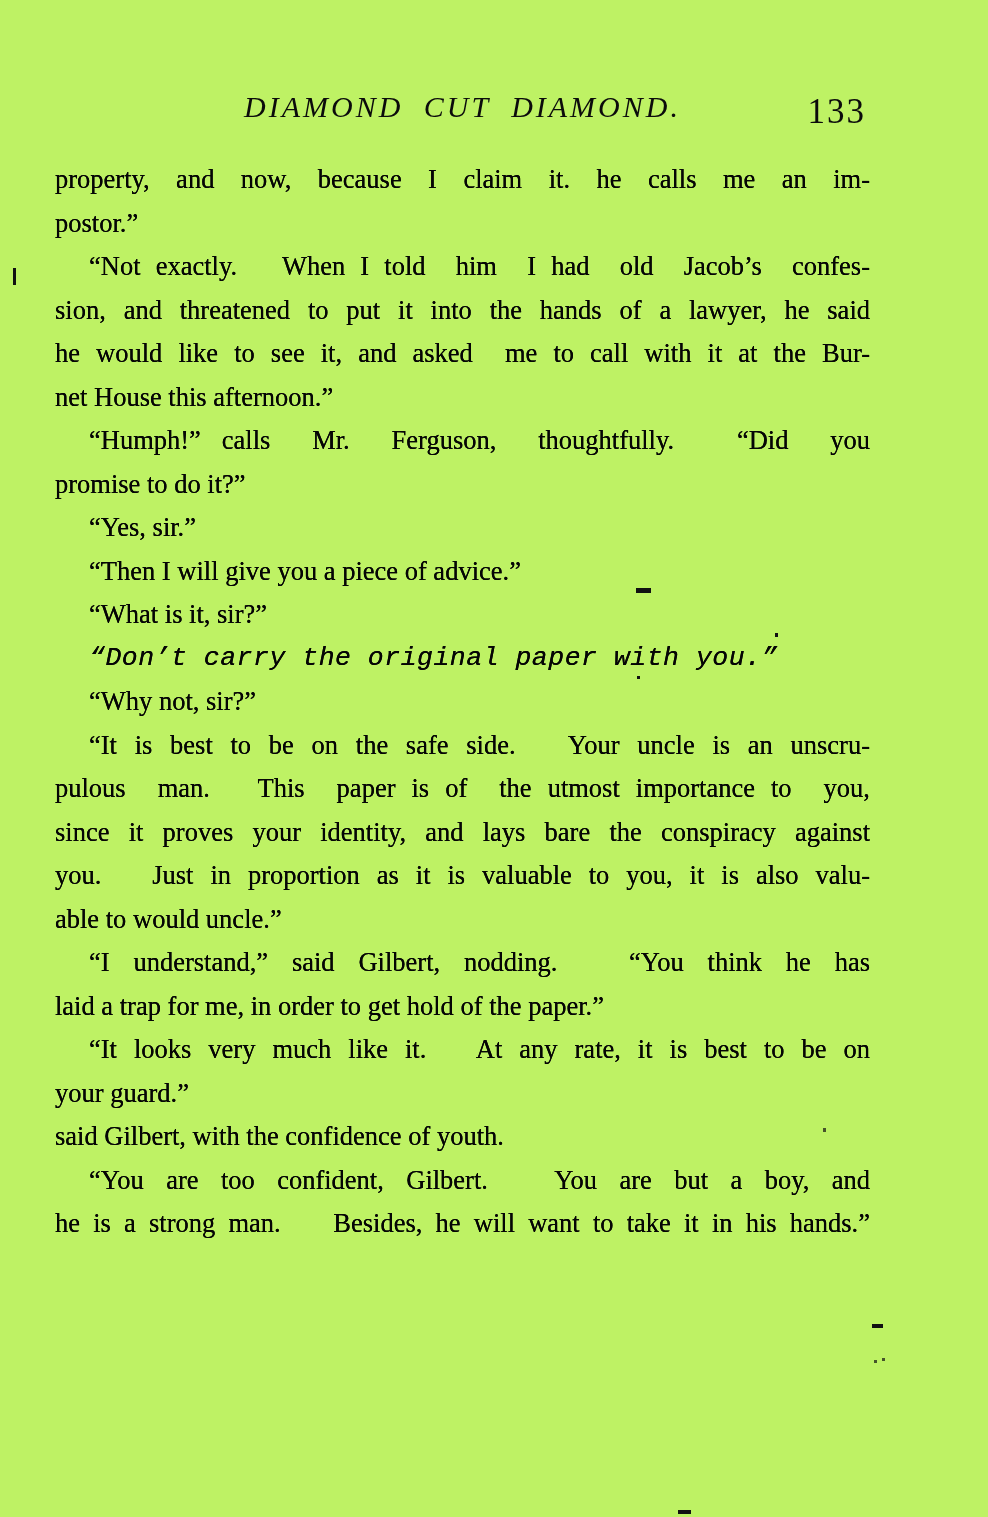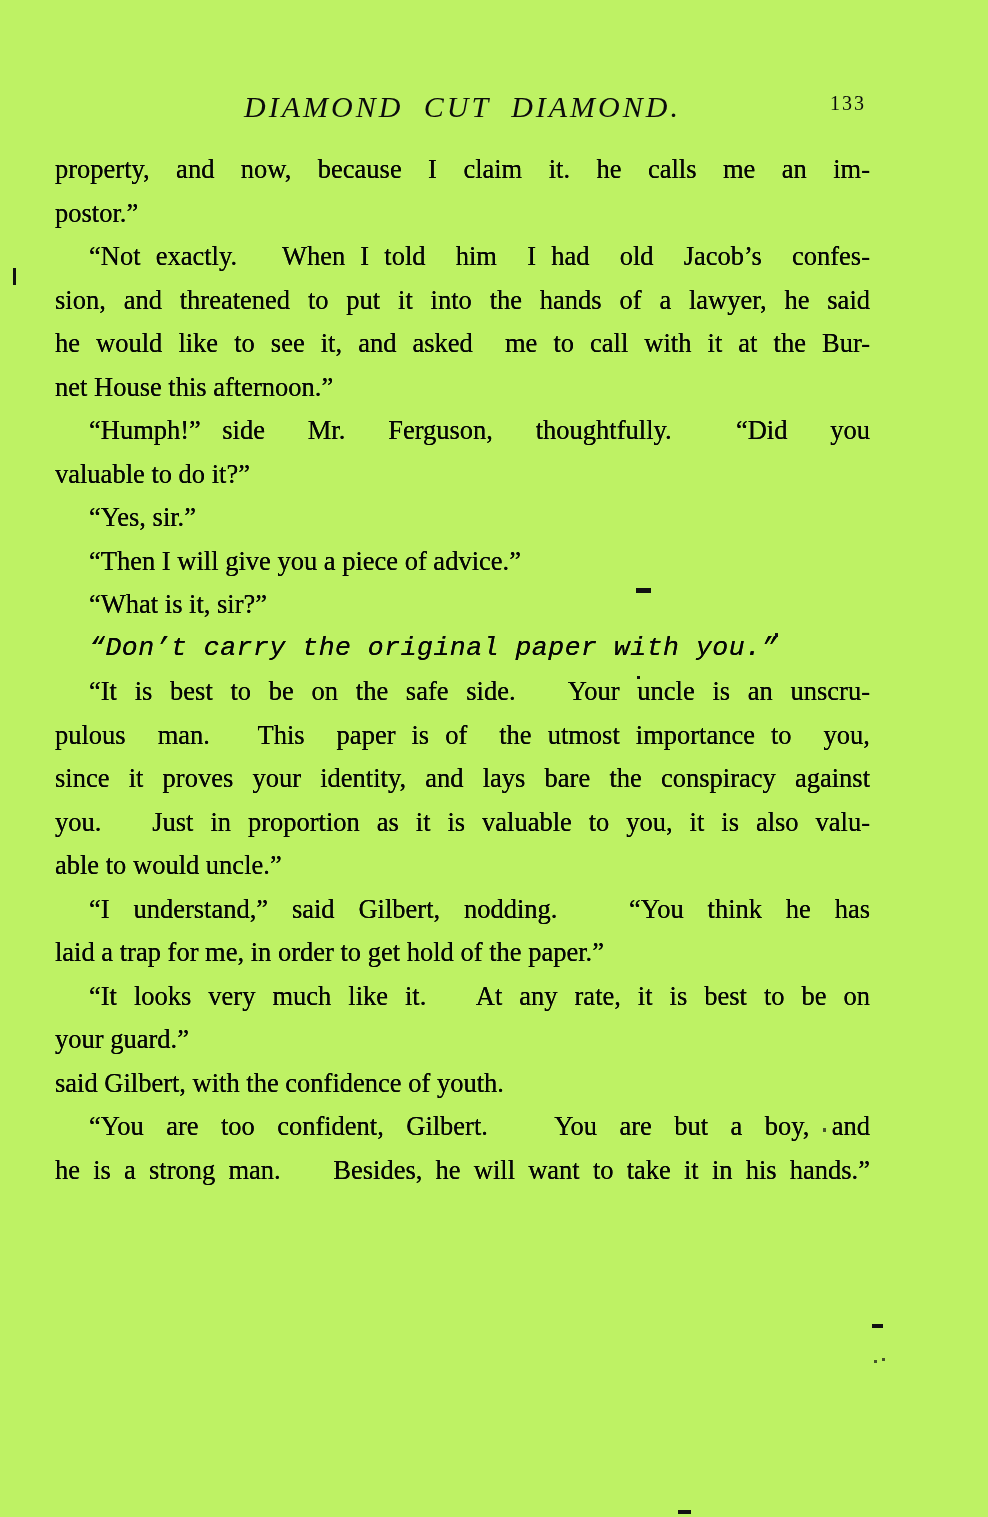--- a/index.html
+++ b/index.html
@@ -30,28 +30,28 @@
     font-style: italic;
     font-size: 30px;
     letter-spacing: 3px;
     word-spacing: 10px;
     color: #0b0b0b;
   }
   .page-number {
     position: absolute;
     right: 4px;
     top: 2px;
-    font-size: 20px;
+    font-size: 35px;
     letter-spacing: 2px;
     color: #0b0b0b;
   }
   
   .text-body {
     position: absolute;
-    top: 148px;
+    top: 158px;
     left: 55px;
     width: 815px;
   }
   .line {
     height: 43.5px;
     line-height: 43.5px;
     font-size: 26.5px;
     white-space: pre-wrap;
     color: #050505;
     text-shadow: 0 0 0.5px #000;
@@ -88,31 +88,32 @@
 
     <div class="line j">property,  and  now,  because  I  claim  it.  he  calls  me  an  im-</div>
     <div class="line">postor.”</div>
 
 
     <div class="line indent j">“Not exactly.   When I told  him  I had  old  Jacob’s  confes-</div>
     <div class="line j">sion, and threatened to put it into the hands of a lawyer, he said</div>
     <div class="line j">he would like to see it, and asked  me to call with it at the Bur-</div>
     <div class="line">net House this afternoon.”</div>
 
-    <div class="line indent j">“Humph!” side  Mr.  Ferguson,  thoughtfully.   “Did  you</div>
-    <div class="line">valuable to do it?”</div>
+    <div class="line indent j">“Humph!” calls  Mr.  Ferguson,  thoughtfully.   “Did  you</div>
+    <div class="line">promise to do it?”</div>
 
     <div class="line indent">“Yes, sir.”</div>
 
     <div class="line indent">“Then I will give you a piece of advice.”</div>
 
     <div class="line indent">“What is it, sir?”</div>
 
     <div class="line indent italic">“Don’t carry the original paper with you.”</div>
 
+    <div class="line indent">“Why not, sir?”</div>
 
     <div class="line indent j">“It is best to be on the safe side.   Your uncle is an unscru-</div>
     <div class="line j">pulous  man.   This  paper is of  the utmost importance to  you,</div>
     <div class="line j">since it proves your identity, and lays bare the conspiracy against</div>
     <div class="line j">you.   Just in proportion as it is valuable to you, it is also valu-</div>
     <div class="line">able to would uncle.”</div>
 
     <div class="line indent j">“I understand,” said Gilbert, nodding.   “You think he has</div>
     <div class="line">laid a trap for me, in order to get hold of the paper.”</div>
 

